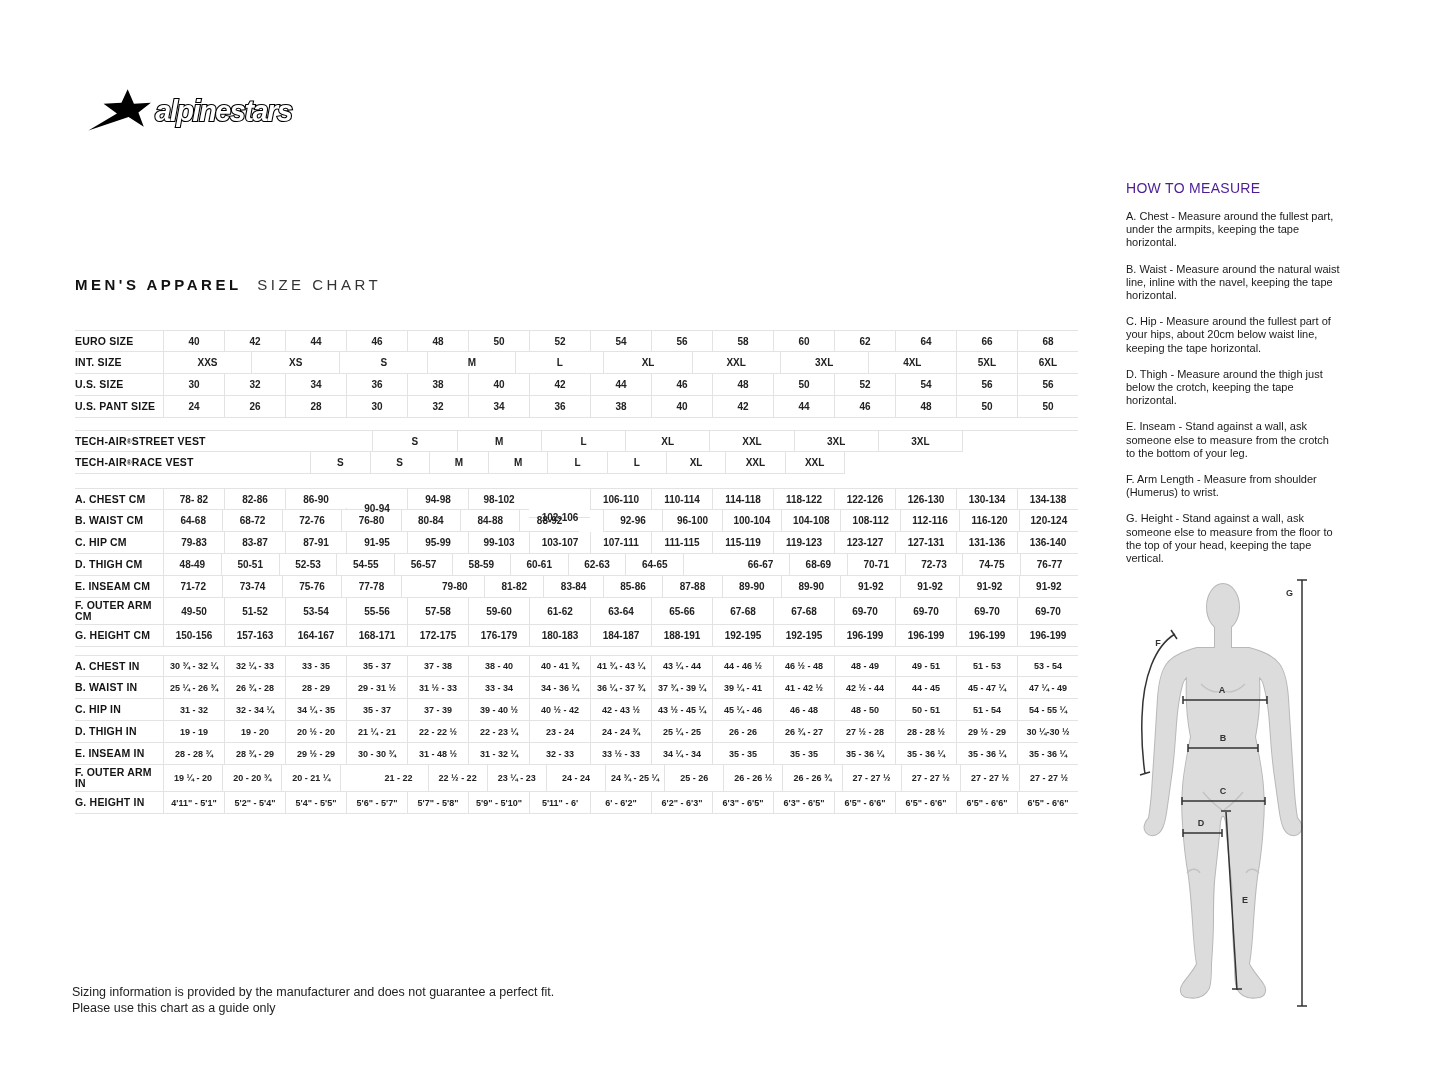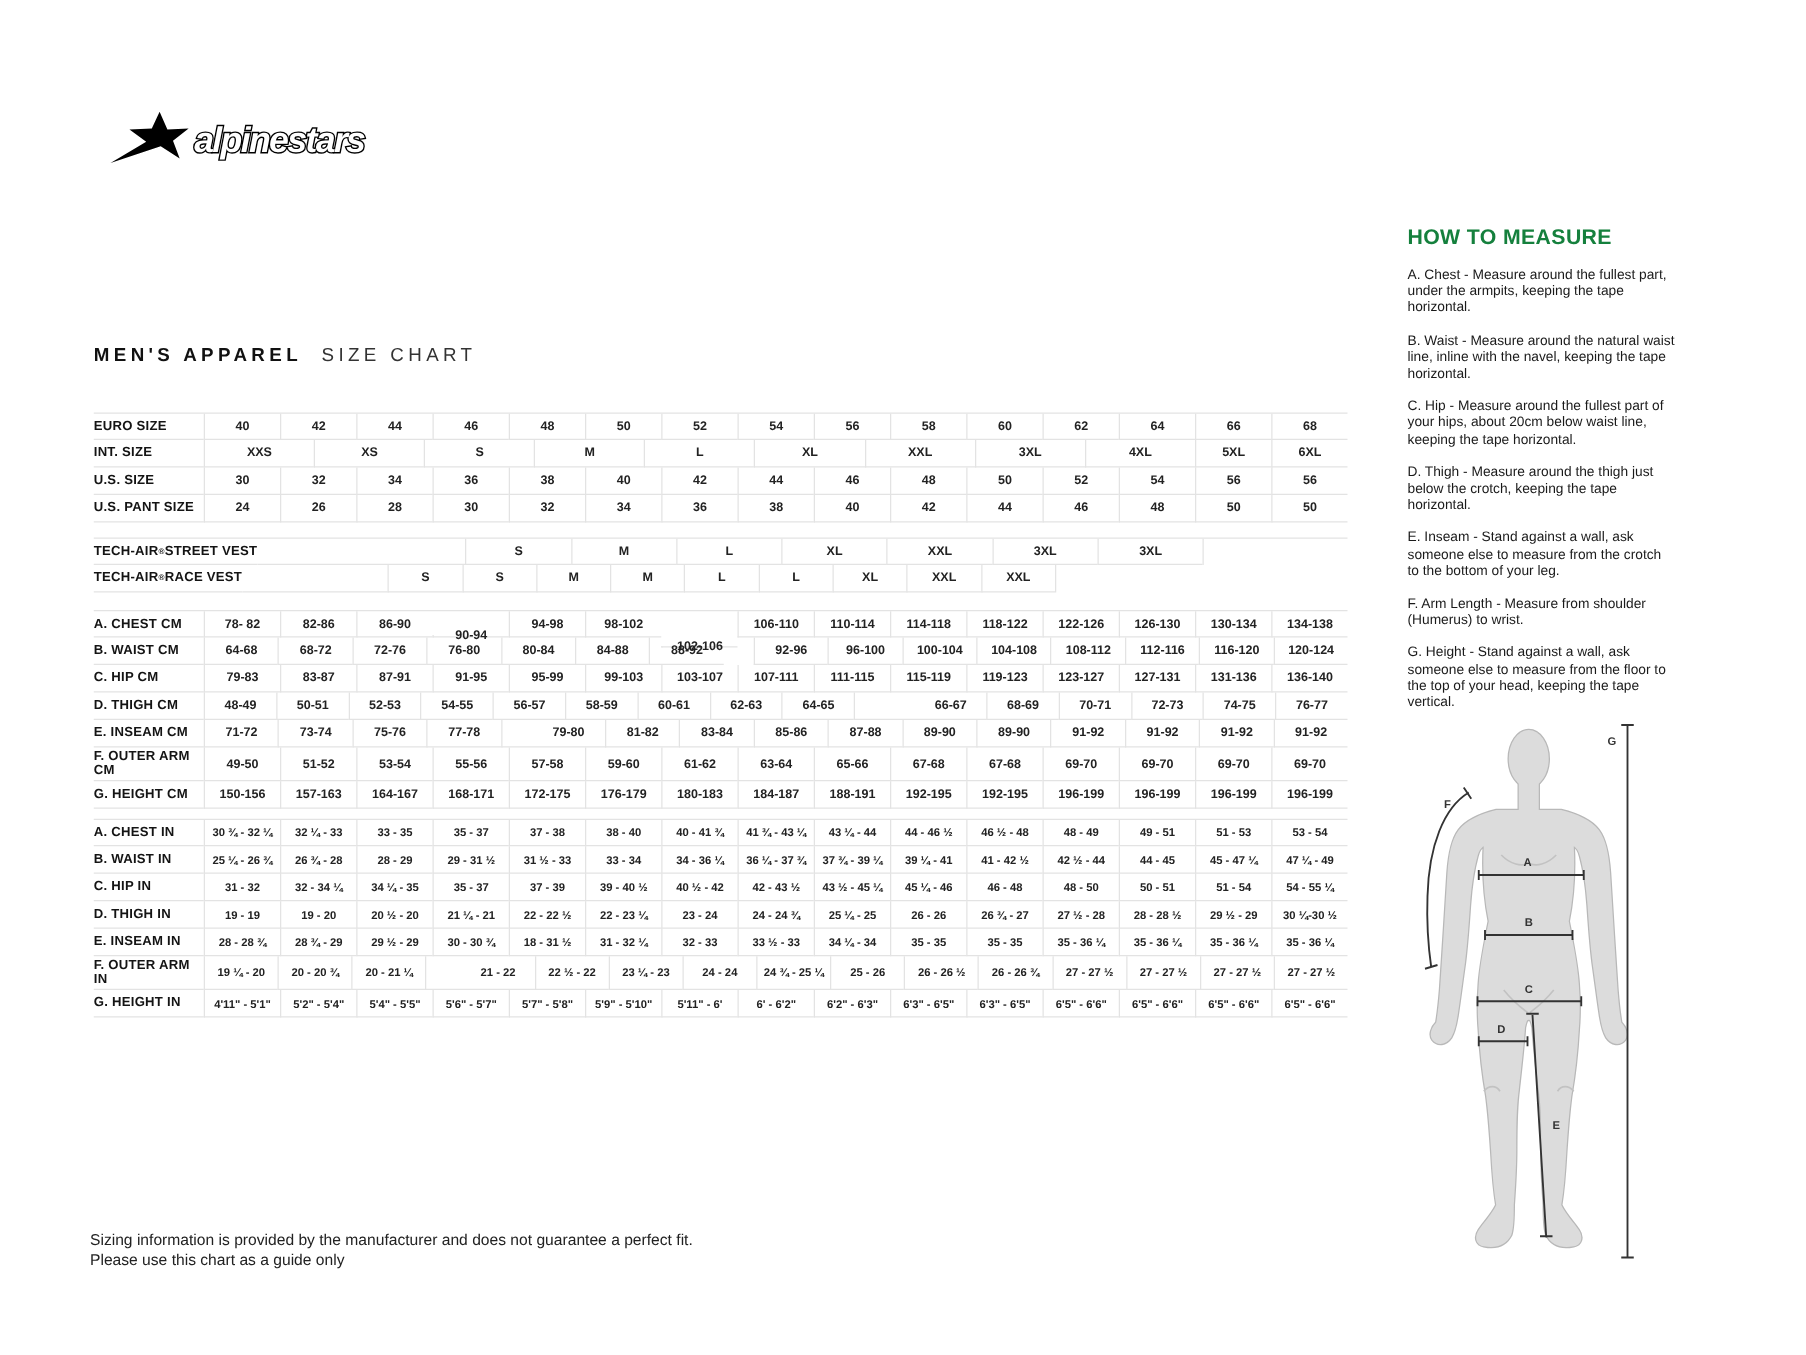--- a/index.html
+++ b/index.html
@@ -28,21 +28,21 @@
   .trow.tall .tlabel{white-space:normal;}
   .tlabel sup{font-size:6.5px;}
   .tcell{display:flex;align-items:center;justify-content:center;font-weight:700;font-size:10px;
     color:#222;border-left:1px solid #e3e3e3;border-bottom:1px solid #e3e3e3;white-space:nowrap;overflow:visible;}
   .trow.small .tcell{font-size:9px;}
   .tcell.lead{border-left:none;}
   .tcell.trail{border-bottom:none;}
 
   
   .howto{position:absolute;left:1126px;top:180px;width:215px;}
-  .howto h2{font-size:17px;font-weight:700;margin:0 0 14px 0;letter-spacing:.3px;color:#15803d;}
+  .howto h2{font-size:14px;font-weight:400;margin:0 0 14px 0;letter-spacing:.3px;color:#4c1d95;}
   .howto p{font-size:11px;line-height:13.2px;margin:0 0 13px 0;color:#1a1a1a;}
 
   
   .figure{position:absolute;left:1125px;top:572px;width:190px;height:445px;}
 
   
   .disclaimer{position:absolute;left:72px;top:984px;font-size:12.5px;line-height:16px;color:#222;}
 </style>
 </head>
 <body>
@@ -351,21 +351,21 @@
         <div class="tcell" style="flex: 2 0 0%;">28 - 28 ½</div>
         <div class="tcell" style="flex: 2 0 0%;">29 ½ - 29</div>
         <div class="tcell" style="flex: 2 0 0%;">30 ¼-30 ½</div>
       </div>
       <div class="trow small">
         <div class="tlabel">E. INSEAM IN</div>
         <div class="tcell" style="flex: 2 0 0%;">28 - 28 ¾</div>
         <div class="tcell" style="flex: 2 0 0%;">28 ¾ - 29</div>
         <div class="tcell" style="flex: 2 0 0%;">29 ½ - 29</div>
         <div class="tcell" style="flex: 2 0 0%;">30 - 30 ¾</div>
-        <div class="tcell" style="flex: 2 0 0%;">18 - 31 ½</div>
+        <div class="tcell" style="flex: 2 0 0%;">31 - 48 ½</div>
         <div class="tcell" style="flex: 2 0 0%;">31 - 32 ¼</div>
         <div class="tcell" style="flex: 2 0 0%;">32 - 33</div>
         <div class="tcell" style="flex: 2 0 0%;">33 ½ - 33</div>
         <div class="tcell" style="flex: 2 0 0%;">34 ¼ - 34</div>
         <div class="tcell" style="flex: 2 0 0%;">35 - 35</div>
         <div class="tcell" style="flex: 2 0 0%;">35 - 35</div>
         <div class="tcell" style="flex: 2 0 0%;">35 - 36 ¼</div>
         <div class="tcell" style="flex: 2 0 0%;">35 - 36 ¼</div>
         <div class="tcell" style="flex: 2 0 0%;">35 - 36 ¼</div>
         <div class="tcell" style="flex: 2 0 0%;">35 - 36 ¼</div>

